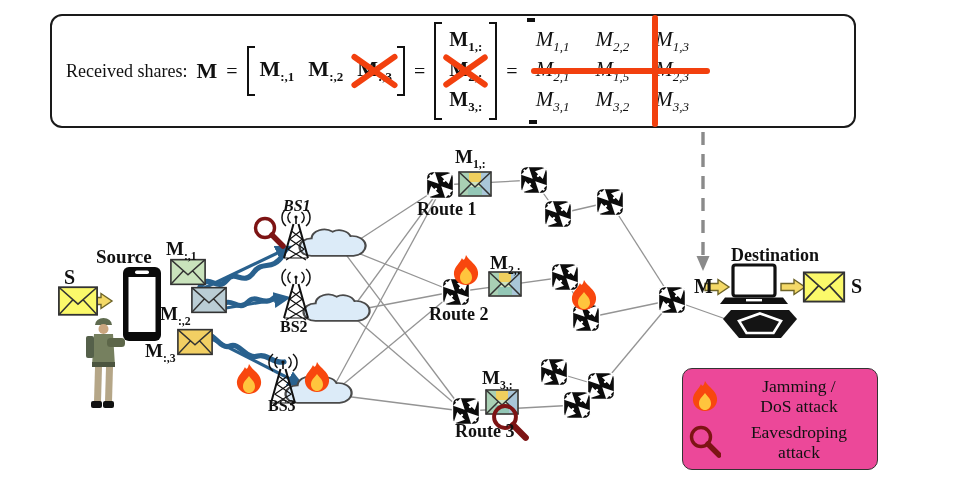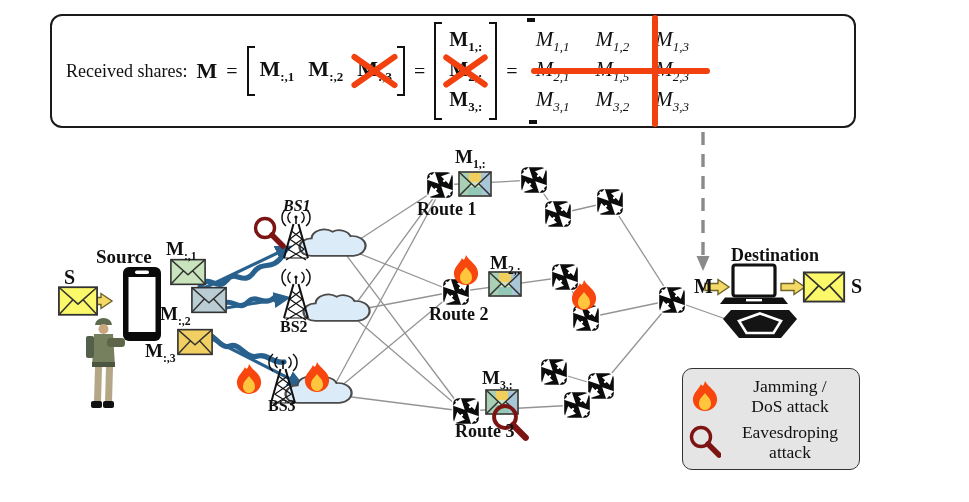--- a/index.html
+++ b/index.html
@@ -38,22 +38,22 @@
               height:6px; margin-top:-3px; background:#f2400e; border-radius:3px; }
   .xmark::before { transform:rotate(35deg); }
   .xmark::after  { transform:rotate(-35deg); }
 
   
   .lbl { position:absolute; white-space:nowrap; font-weight:bold; z-index:6; }
   .lbl sub { font-size:0.62em; font-weight:bold; }
   .fs20 { font-size:20px; } .fs19 { font-size:19px; } .fs18 { font-size:18px; } .fs16 { font-size:16px; }
 
   
-  .legend { position:absolute; left:682px; top:368px; width:178px; height:102px;
-            border:1.6px solid #333; border-radius:10px; background:#e5e5e5;
+  .legend { position:absolute; left:682px; top:368px; width:196px; height:102px;
+            border:1.6px solid #333; border-radius:10px; background:#ec4899;
             display:flex; flex-direction:column; justify-content:space-around;
             padding:4px 6px; box-sizing:border-box; z-index:6; }
   .lrow { display:flex; align-items:center; gap:6px; }
   .licon { flex:0 0 auto; }
   .ltxt { flex:1; text-align:center; font-size:17.5px; line-height:1.15; }
 </style>
 </head>
 <body>
 
 <div class="canvas">
@@ -253,21 +253,21 @@
       </span>
       <span class="brk r"></span>
     </span>
 
     <span class="feq">=</span>
 
     <span class="matwrap">
       <span class="brk l"></span>
       <span class="mat">
         <span class="tok it"><span>M</span><sub>1,1</sub></span>
-        <span class="tok it"><span>M</span><sub>1,2</sub></span>
+        <span class="tok it"><span>M</span><sub>2,2</sub></span>
         <span class="tok it"><span>M</span><sub>1,3</sub></span>
         <span class="tok it"><span>M</span><sub>2,1</sub></span>
         <span class="tok it"><span>M</span><sub>1,5</sub></span>
         <span class="tok it"><span>M</span><sub>2,3</sub></span>
         <span class="tok it"><span>M</span><sub>3,1</sub></span>
         <span class="tok it"><span>M</span><sub>3,2</sub></span>
         <span class="tok it"><span>M</span><sub>3,3</sub></span>
       </span>
       <span class="brk r"></span>
       <span class="strike-h"></span>

